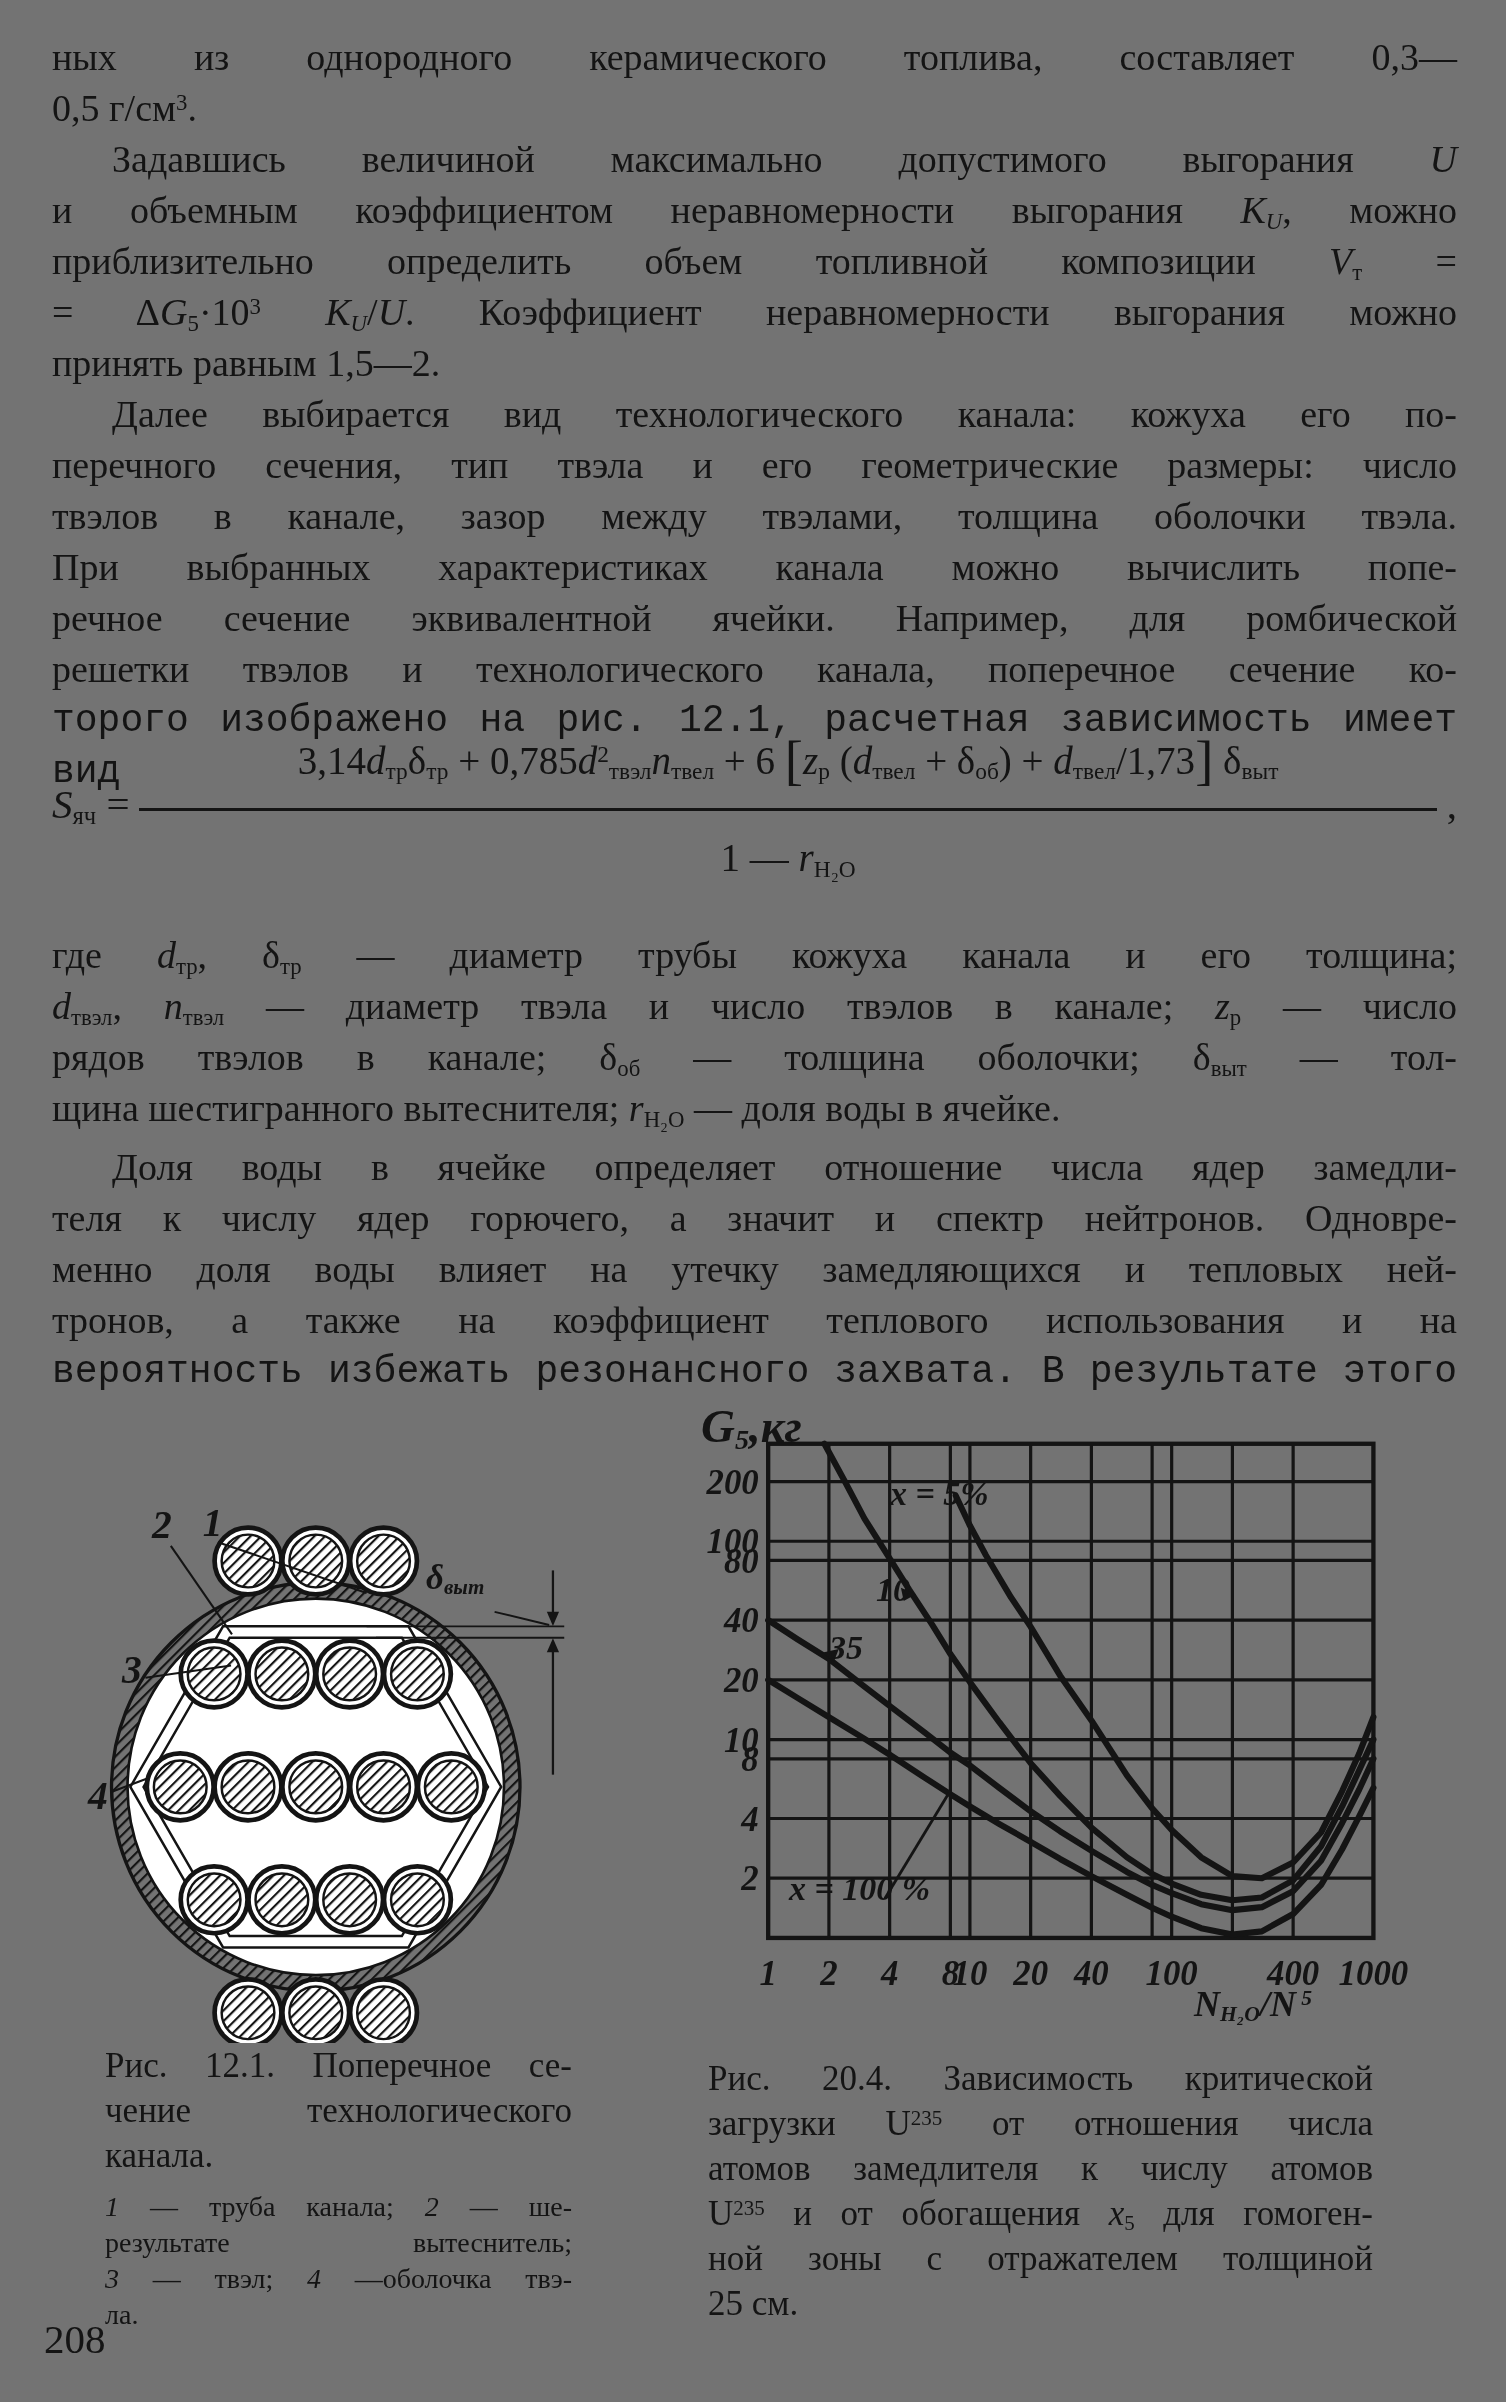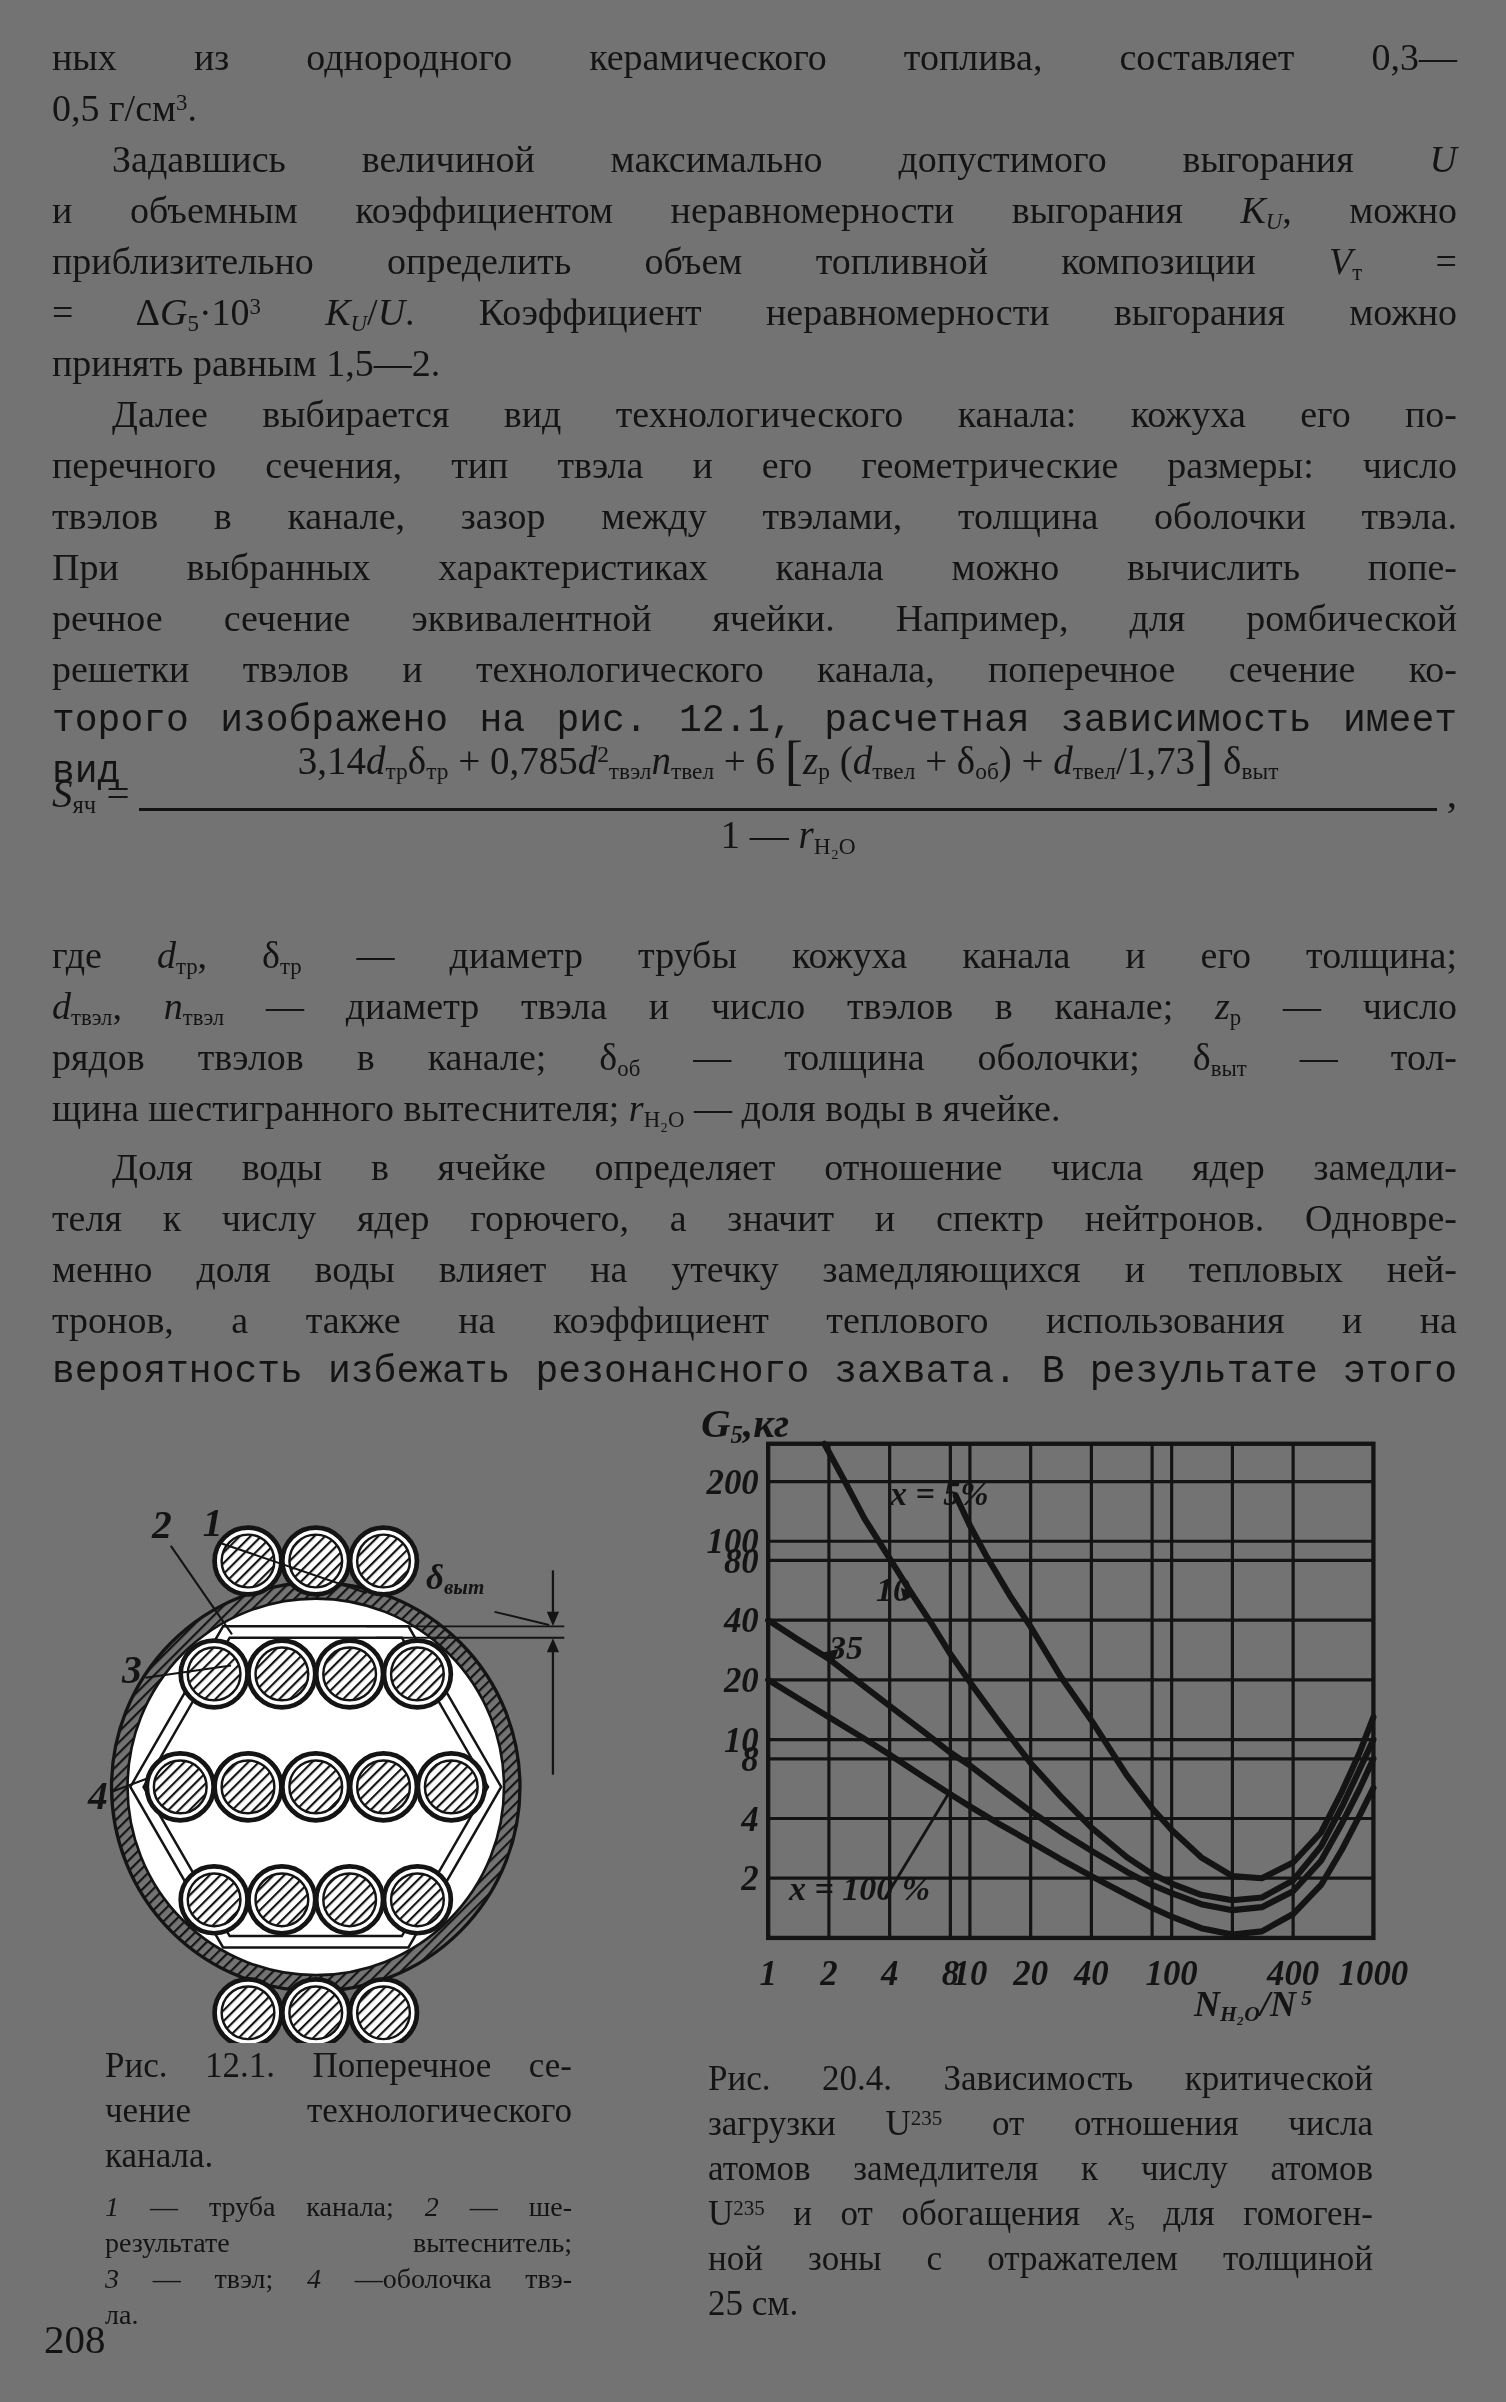--- a/index.html
+++ b/index.html
@@ -12,21 +12,21 @@
   .para.cont .line:last-child{text-align-last:justify;font-family:Liberation Mono, monospace;}
   .para.ifirst .line:first-child{text-indent:60px;}
   sub{font-size:60%;vertical-align:-0.25em;line-height:0;}
   sup{font-size:60%;vertical-align:0.5em;line-height:0;}
   
   .formula{position:absolute;left:52px;top:727px;width:1405px;display:flex;align-items:center;
            font-size:39px;line-height:1.25;}
   .f-lhs{font-size:41px;white-space:nowrap;}
   .f-frac{display:inline-flex;flex-direction:column;align-items:center;flex:1;margin:0 9.4px;}
   .f-num{border-bottom:3.8px solid #141414;align-self:stretch;text-align:center;padding:0 9.4px 13px 9.4px;white-space:nowrap;}
-  .f-den{padding-top:0;}
+  .f-den{padding-top:23px;}
   .f-tail{font-size:41px;}
   .br{font-size:1.4em;vertical-align:-0.1em;}
   
   .figsvg{position:absolute;}
   .overlay{position:absolute;white-space:nowrap;}
   .chart-text{font-family:"Liberation Serif",serif;font-weight:bold;font-style:italic;color:#141414;}
   
   .cap{position:absolute;font-size:35px;line-height:45px;}
   .cap .legend{font-size:28px;line-height:36px;margin-top:11.3px;}
   .pageno{position:absolute;left:44px;top:2315px;font-size:41px;}
@@ -218,21 +218,21 @@
       <g id="chart-anno">
 
       <line x1="240" y1="556" x2="308" y2="444" stroke="#141414" stroke-width="3"></line>
 
       <polygon points="273,233 257,226 260,240" fill="#141414"></polygon>
 
       <polygon points="173,295 191,291 186,304" fill="#141414"></polygon>
     </g>
   </svg>
 
-  <div class="overlay chart-text" style="left:701px;top:1399px;font-size:41px;"><i>G</i><sub>5</sub>,<i>кг</i></div>
+  <div class="overlay chart-text" style="left:701px;top:1399px;font-size:47px;"><i>G</i><sub>5</sub>,<i>кг</i></div>
   <div class="overlay chart-text" style="left:1194px;top:1983px;font-size:36px;"><i>N</i><sub>H₂O</sub>/<i>N</i><sup> 5</sup></div>
   <div class="overlay chart-text" style="left:890px;top:1475px;font-size:34px;"><i>x</i> = 5%</div>
   <div class="overlay chart-text" style="left:876px;top:1571px;font-size:34px;">10</div>
   <div class="overlay chart-text" style="left:829px;top:1629px;font-size:34px;">35</div>
   <div class="overlay chart-text" style="left:789px;top:1870px;font-size:34px;"><i>x</i> = 100 %</div>
 
   <div class="cap" style="left:105px;top:2043px;width:467px;">
     <div class="para">
         <div class="line">Рис. 12.1. Поперечное се-</div>
         <div class="line">чение технологического</div>

